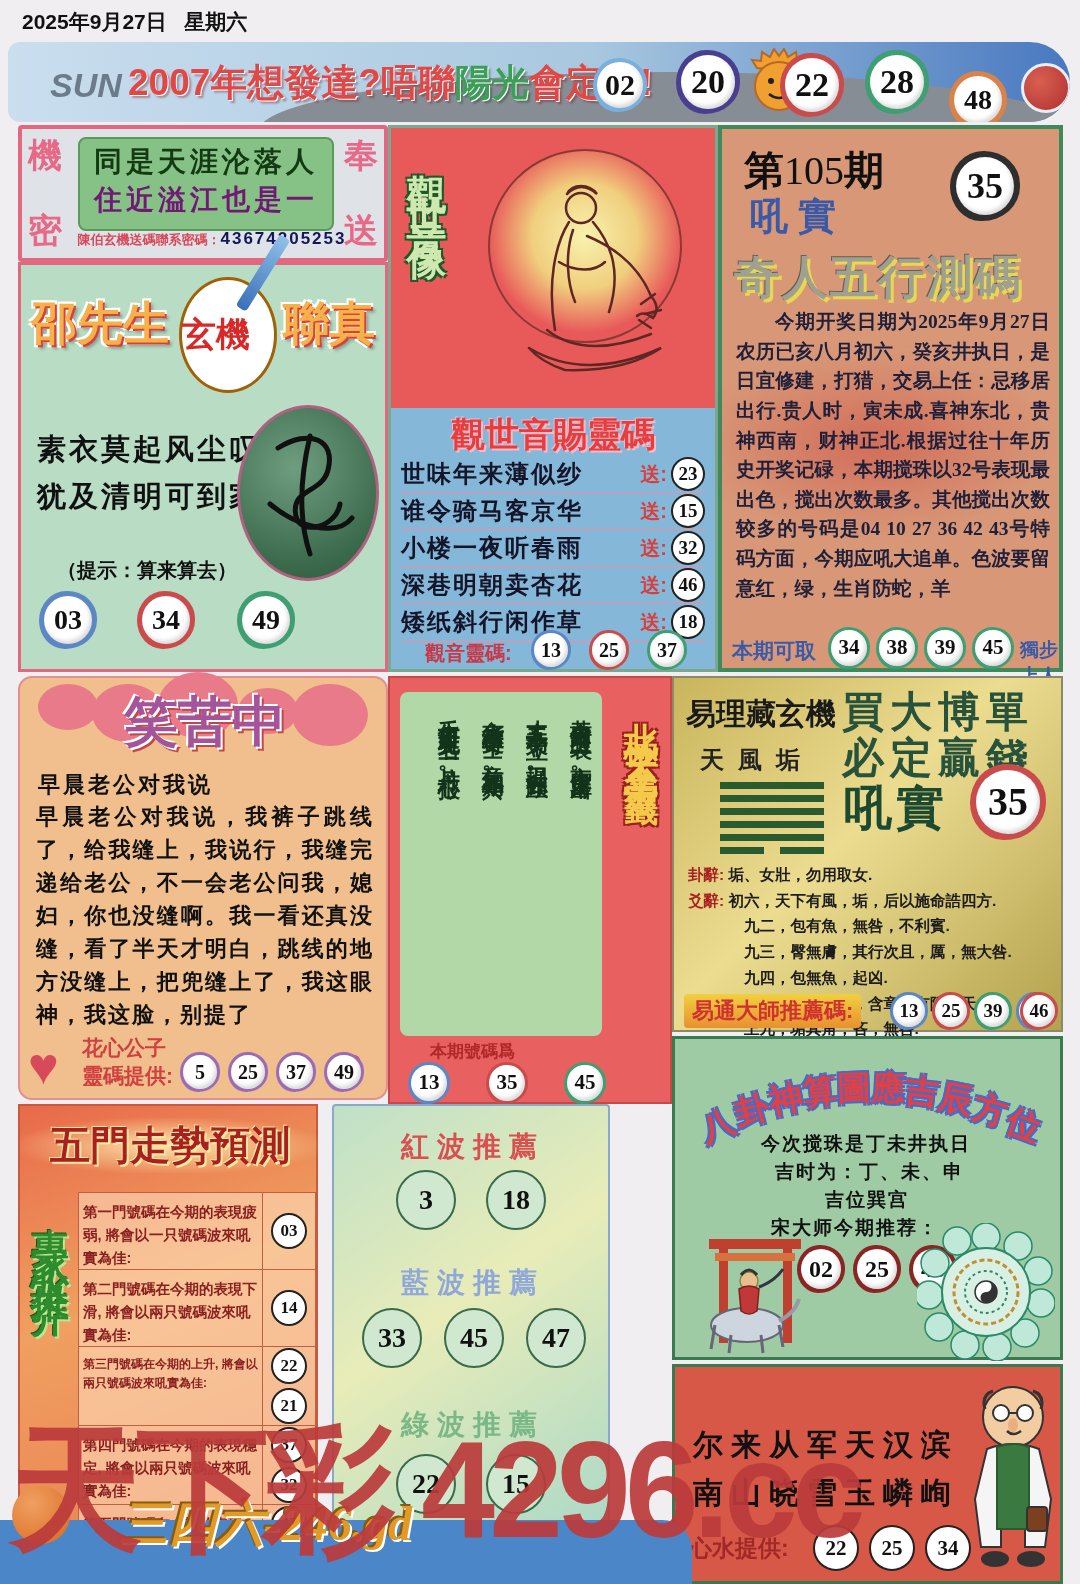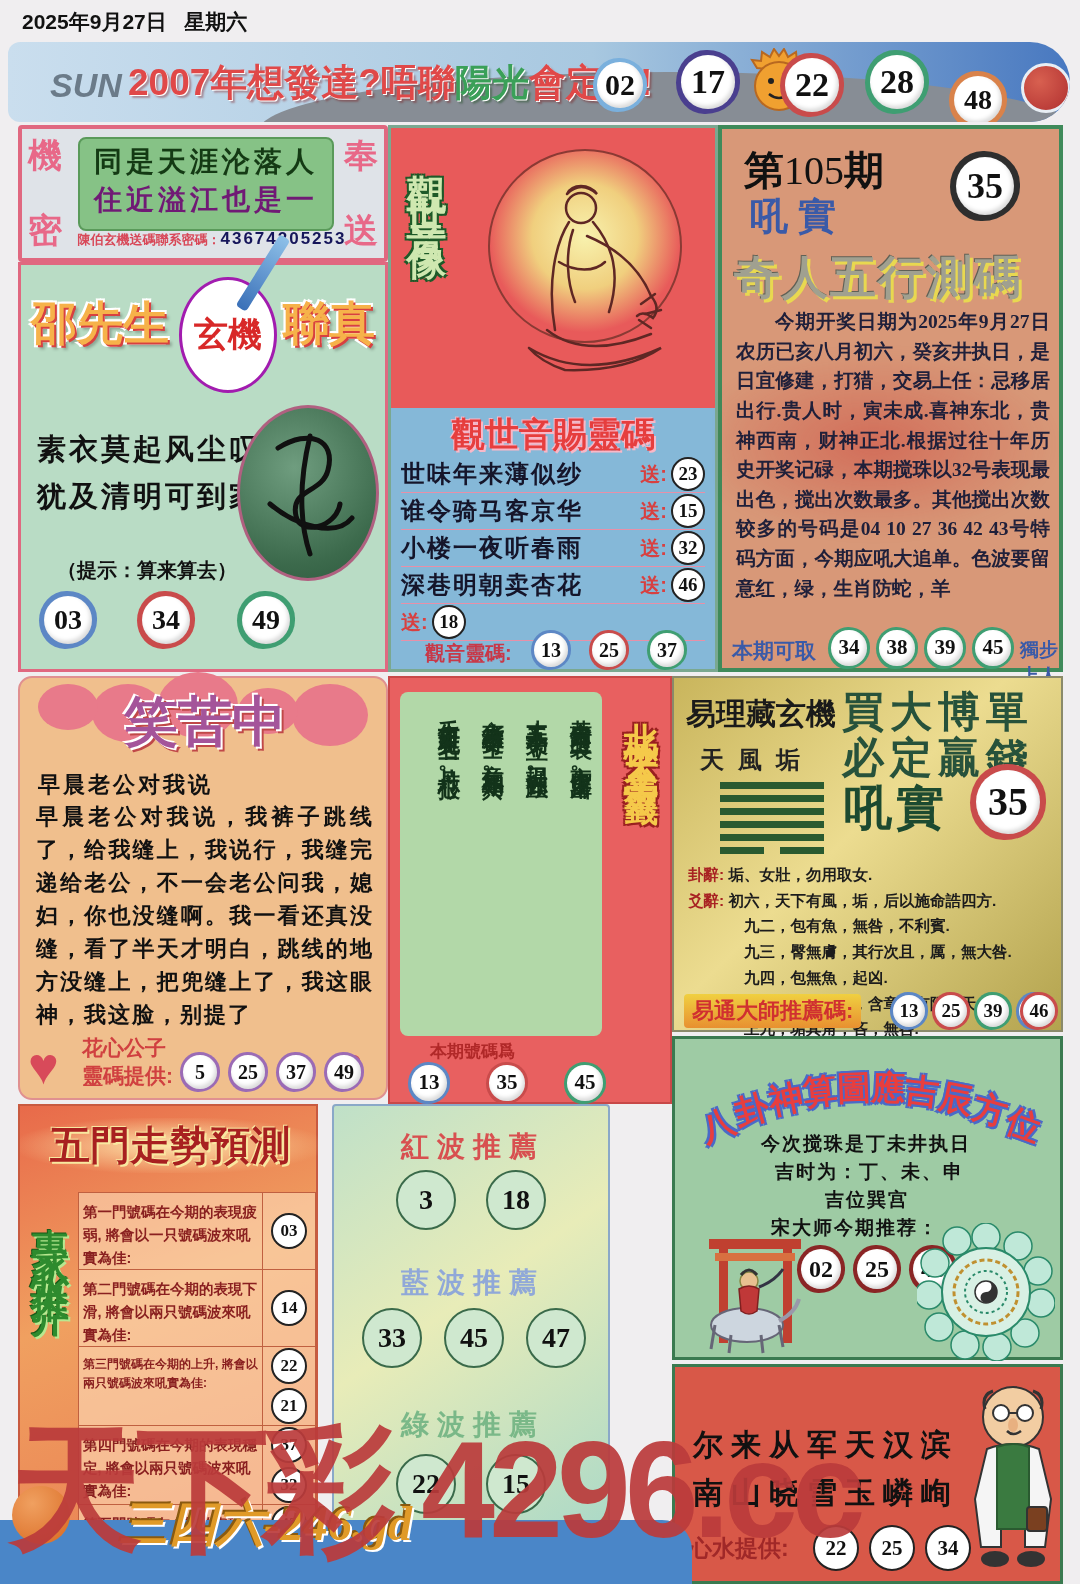--- a/index.html
+++ b/index.html
@@ -48,21 +48,21 @@
       <circle cx="31" cy="38" r="24"></circle>
     </g>
     <circle cx="23" cy="33" r="3" fill="#222"></circle>
       <circle cx="39" cy="33" r="3" fill="#222"></circle>
     <path d="M21 46 Q31 54 41 46" stroke="#222" stroke-width="2.5" fill="none"></path>
   </svg>
   <span class="bball c-lblue" style="left:585px;top:16px;width:54px;height:54px">
       <i style="font-size:30px">02</i>
     </span>
   <span class="bball c-indigo" style="left:668px;top:8px;width:64px;height:64px">
-      <i style="font-size:34px">17</i>
+      <i style="font-size:34px">20</i>
     </span>
   <span class="bball c-red" style="left:772px;top:11px;width:64px;height:64px">
       <i style="font-size:34px">22</i>
     </span>
   <span class="bball c-green" style="left:857px;top:8px;width:64px;height:64px">
       <i style="font-size:34px">28</i>
     </span>
   <span class="bball c-orange" style="left:941px;top:29px;width:58px;height:58px">
       <i style="font-size:28px">48</i>
     </span>
@@ -78,21 +78,21 @@
     <div class="ser" style="font-size:28px;font-weight:bold;color:#143a14;letter-spacing:4px">同是天涯沦落人</div>
     <div class="ser" style="font-size:28px;font-weight:bold;color:#701a75;letter-spacing:4px">住近溢江也是一</div>
   </div>
   <div class="abs" style="left:50px;top:100px;width:280px;text-align:center;white-space:nowrap">
     <span style="font-size:13px;color:#d84858;font-weight:bold">陳伯玄機送碼聯系密碼：</span><span style="font-size:17px;color:#15155a;font-weight:bold;letter-spacing:2px">43674205253</span>
   </div>
 </div>
 
 <div class="panel" style="left:18px;top:262px;width:370px;height:410px;background:#b9dcc5;border:3px solid #e06880">
   <div class="abs bubble-orange ser" style="left:10px;top:28px;font-size:46px;font-weight:bold">邵先生</div>
-  <div class="abs" style="left:158px;top:12px;width:92px;height:110px;background:#fff;border:3px solid #a21caf;border-radius:50%;display:flex;align-items:center;justify-content:center">
+  <div class="abs" style="left:158px;top:12px;width:92px;height:110px;background:#fff;border:3px solid #a16207;border-radius:50%;display:flex;align-items:center;">
     <span class="ser" style="font-size:34px;font-weight:bold;color:#d82828">玄機</span>
   </div>
   <div class="abs" style="left:236px;top:-34px;width:12px;height:84px;background:linear-gradient(#8ec0e8,#3a70b8);transform:rotate(32deg);border-radius:4px"></div>
   <div class="abs bubble-orange ser" style="left:262px;top:28px;font-size:46px;font-weight:bold">聯真</div>
   <div class="abs ser" style="left:16px;top:165px;font-size:29px;font-weight:bold;letter-spacing:3px">素衣莫起风尘叹</div>
   <div class="abs ser" style="left:16px;top:212px;font-size:29px;font-weight:bold;letter-spacing:3px">犹及清明可到家</div>
   <div class="abs" style="left:216px;top:140px;width:136px;height:170px;border-radius:50%;background:radial-gradient(circle at 40% 35%,#6f9d7f,#3c6a4c 70%,#2e5a3e);border:3px solid #b06080;overflow:hidden">
     <svg width="136" height="170" viewBox="0 0 136 170">
       <g stroke="#101010" stroke-width="5" fill="none" stroke-linecap="round">
         <path d="M38 40 C70 20 96 32 88 62 C82 86 50 80 56 108 C60 128 96 120 100 96"></path>
@@ -157,20 +157,21 @@
         <span class="ser" style="flex:1;font-size:24px;font-weight:bold;color:#15152a;letter-spacing:2px">小楼一夜听春雨</span>
         <span style="color:#d84040;font-size:20px;font-weight:bold;margin-right:4px">送:</span>
         <span class="oball" style="width:30px;height:30px;font-size:19px">32</span>
       </div>
       <div class="wrow" style="border-color:#e890a8;align-items:center;height:36px">
         <span class="ser" style="flex:1;font-size:24px;font-weight:bold;color:#15152a;letter-spacing:2px">深巷明朝卖杏花</span>
         <span style="color:#d84040;font-size:20px;font-weight:bold;margin-right:4px">送:</span>
         <span class="oball" style="width:30px;height:30px;font-size:19px">46</span>
       </div>
       <div class="wrow" style="border-color:#e890a8;align-items:center;height:36px">
+        <span class="ser" style="flex:1;font-size:24px;font-weight:bold;color:#15152a;letter-spacing:2px">矮纸斜行闲作草</span>
         <span style="color:#d84040;font-size:20px;font-weight:bold;margin-right:4px">送:</span>
         <span class="oball" style="width:30px;height:30px;font-size:19px">18</span>
       </div>
     </div>
     <div class="abs" style="left:34px;top:232px;font-size:20px;font-weight:bold;color:#c83848">觀音靈碼:</div>
     <span class="bball c-blue" style="left:140px;top:222px;width:40px;height:40px">
         <i style="font-size:20px">13</i>
       </span>
     <span class="bball c-red" style="left:198px;top:222px;width:40px;height:40px">
         <i style="font-size:20px">25</i>

